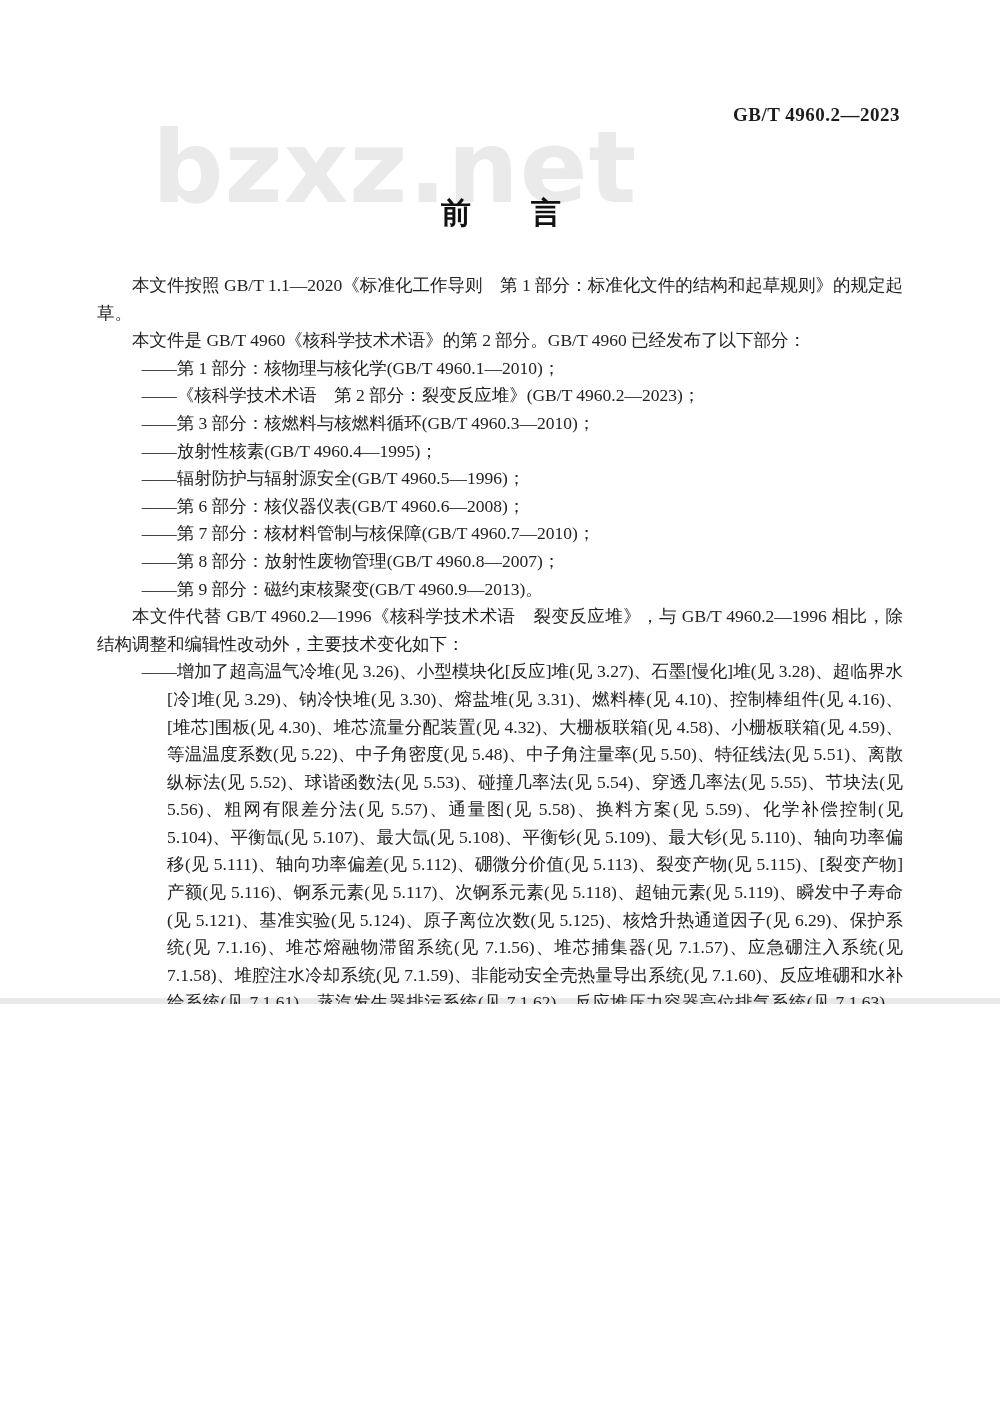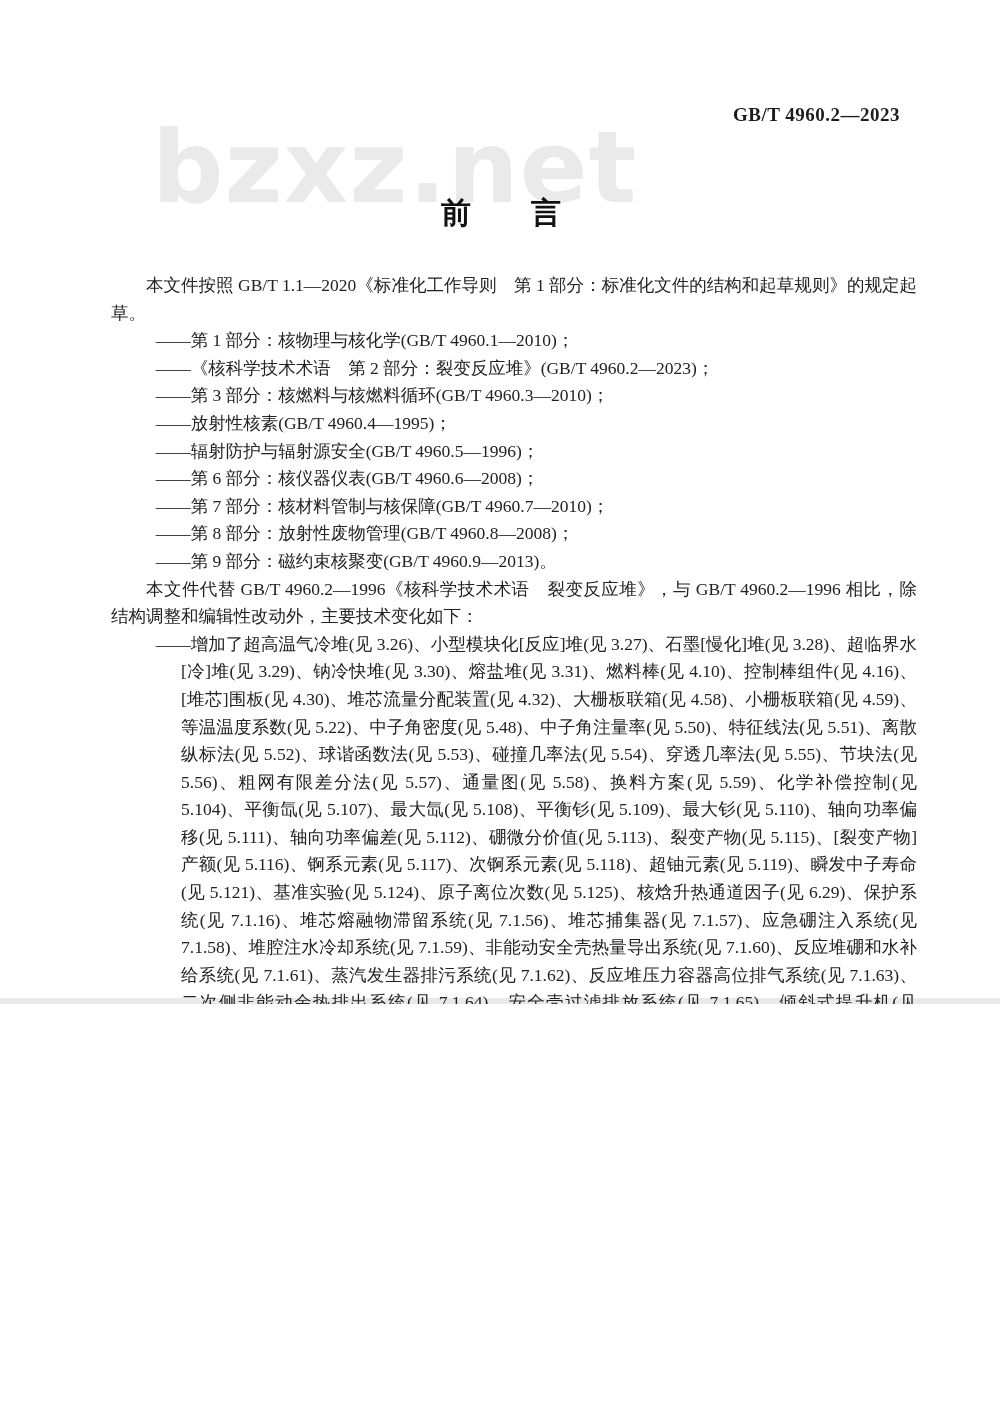--- a/index.html
+++ b/index.html
@@ -43,21 +43,21 @@
     margin: 1px;
     text-align: center;
     font-family: "Liberation Sans", "DejaVu Sans", sans-serif;
     font-weight: bold;
     font-size: 30px;
     color: #111111;
     z-index: 2;
   }
   .content {
     position: absolute;
-    left: 111px;
+    left: 97px;
     top: 272px;
     width: 806px;
     font-size: 17.5px;
     line-height: 27.6px;
     text-align: justify;
     color: #222222;
     z-index: 2;
   }
   .content p { margin: 0; }
   .para { text-indent: 2em; }
@@ -87,29 +87,30 @@
 <div class="page">
 
   <div class="watermark">bzxz.net</div>
 
   <div class="doc-number">GB/T 4960.2—2023</div>
 
   <h1 class="page-title">前　　言</h1>
 
   <div class="content">
     <p class="para">本文件按照 GB/T 1.1—2020《标准化工作导则　第 1 部分：标准化文件的结构和起草规则》的规定起草。</p>
+    <p class="para">本文件是 GB/T 4960《核科学技术术语》的第 2 部分。GB/T 4960 已经发布了以下部分：</p>
 
     <p class="list-item">——第 1 部分：核物理与核化学(GB/T 4960.1—2010)；</p>
     <p class="list-item">——《核科学技术术语　第 2 部分：裂变反应堆》(GB/T 4960.2—2023)；</p>
     <p class="list-item">——第 3 部分：核燃料与核燃料循环(GB/T 4960.3—2010)；</p>
     <p class="list-item">——放射性核素(GB/T 4960.4—1995)；</p>
     <p class="list-item">——辐射防护与辐射源安全(GB/T 4960.5—1996)；</p>
     <p class="list-item">——第 6 部分：核仪器仪表(GB/T 4960.6—2008)；</p>
     <p class="list-item">——第 7 部分：核材料管制与核保障(GB/T 4960.7—2010)；</p>
-    <p class="list-item">——第 8 部分：放射性废物管理(GB/T 4960.8—2008)；</p>
+    <p class="list-item">——第 8 部分：放射性废物管理(GB/T 4960.8—2007)；</p>
     <p class="list-item">——第 9 部分：磁约束核聚变(GB/T 4960.9—2013)。</p>
 
     <p class="para">本文件代替 GB/T 4960.2—1996《核科学技术术语　裂变反应堆》，与 GB/T 4960.2—1996 相比，除结构调整和编辑性改动外，主要技术变化如下：</p>
 
     <p class="list-item">——增加了超高温气冷堆(见 3.26)、小型模块化[反应]堆(见 3.27)、石墨[慢化]堆(见 3.28)、超临界水[冷]堆(见 3.29)、钠冷快堆(见 3.30)、熔盐堆(见 3.31)、燃料棒(见 4.10)、控制棒组件(见 4.16)、[堆芯]围板(见 4.30)、堆芯流量分配装置(见 4.32)、大栅板联箱(见 4.58)、小栅板联箱(见 4.59)、等温温度系数(见 5.22)、中子角密度(见 5.48)、中子角注量率(见 5.50)、特征线法(见 5.51)、离散纵标法(见 5.52)、球谐函数法(见 5.53)、碰撞几率法(见 5.54)、穿透几率法(见 5.55)、节块法(见 5.56)、粗网有限差分法(见 5.57)、通量图(见 5.58)、换料方案(见 5.59)、化学补偿控制(见 5.104)、平衡氙(见 5.107)、最大氙(见 5.108)、平衡钐(见 5.109)、最大钐(见 5.110)、轴向功率偏移(见 5.111)、轴向功率偏差(见 5.112)、硼微分价值(见 5.113)、裂变产物(见 5.115)、[裂变产物]产额(见 5.116)、锕系元素(见 5.117)、次锕系元素(见 5.118)、超铀元素(见 5.119)、瞬发中子寿命(见 5.121)、基准实验(见 5.124)、原子离位次数(见 5.125)、核焓升热通道因子(见 6.29)、保护系统(见 7.1.16)、堆芯熔融物滞留系统(见 7.1.56)、堆芯捕集器(见 7.1.57)、应急硼注入系统(见 7.1.58)、堆腔注水冷却系统(见 7.1.59)、非能动安全壳热量导出系统(见 7.1.60)、反应堆硼和水补给系统(见 7.1.61)、蒸汽发生器排污系统(见 7.1.62)、反应堆压力容器高位排气系统(见 7.1.63)、二次侧非能动余热排出系统(见 7.1.64)、安全壳过滤排放系统(见 7.1.65)、倾斜式提升机(见 7.2.6)、钠净化(见 7.2.7)、压力管(见 7.3.1)、排管(见 7.3.2)、钴吸收棒(见 7.3.3)、慢化剂系统(见 7.3.4)、氚化(见 7.3.5)、除氚(见 7.3.6)、反应堆集管(见 7.3.7)、热传输支管(见 7.3.8)、液体注射停堆系统(见 7.3.9)、液体区域控制系统(见 7.3.10)、环隙气体系统(见 7.3.11)、重水蒸气回收系统(见 7.3.12)、破损燃料定位系统(见 7.3.13)、通风式低耐压型安全壳(见 7.4.1)、燃料装卸系统(见 7.4.2)、新燃料供应系统(见 7.4.3)、乏燃料贮存系统(见 7.4.4)、氦净化系统(见 7.4.5)、氦辅助系统(见 7.4.6)、一回路压力泄放系统(见 7.4.7)、蒸汽发生器事故排放系统(见 7.4.8)、热气导管(见 7.4.9)、反应堆舱室(见 7.4.10)、反应堆舱室冷却系统(见 7.4.11)、主氦[循环]风机(见 7.4.12)、负压通风系统(见 7.4.13)、负荷跟踪(见 8.38)、进水事故(高温气冷堆)(见 9.28)、进气事故(高温气冷堆)(见 9.29)、失压事故(高温气冷堆)(见 9.30)、丧失强迫冷却事故(高温气冷堆)(见 9.31)、钠火(见 9.32)、钠水反应(见</p>
   </div>
 
   <div class="page-number">I</div>
 
   <div class="bottom-edge"></div>

